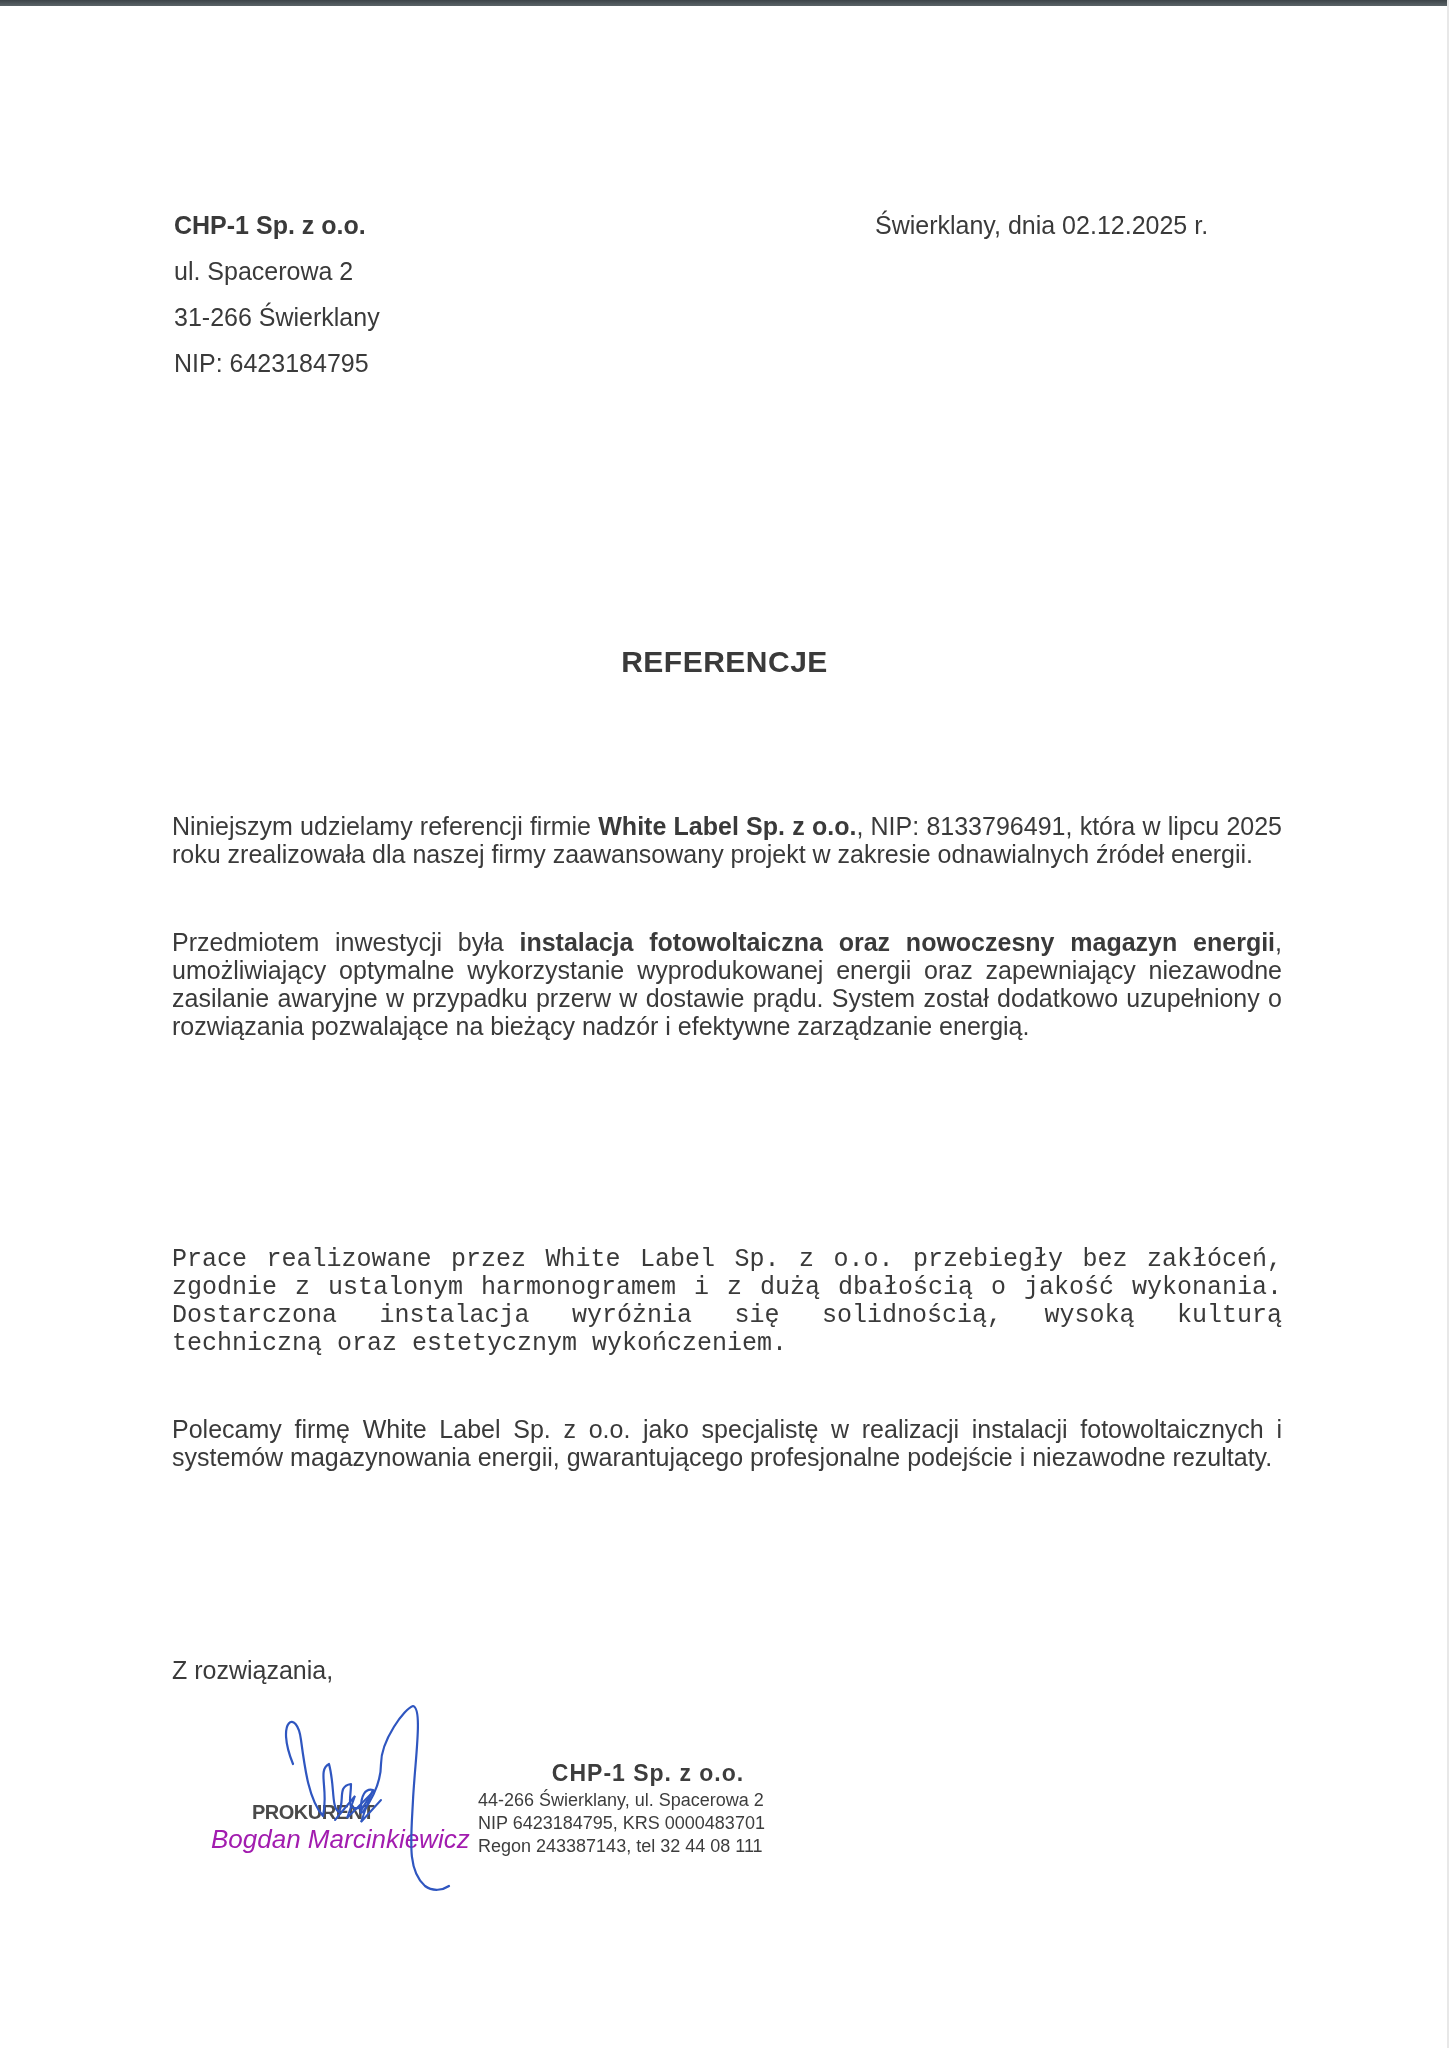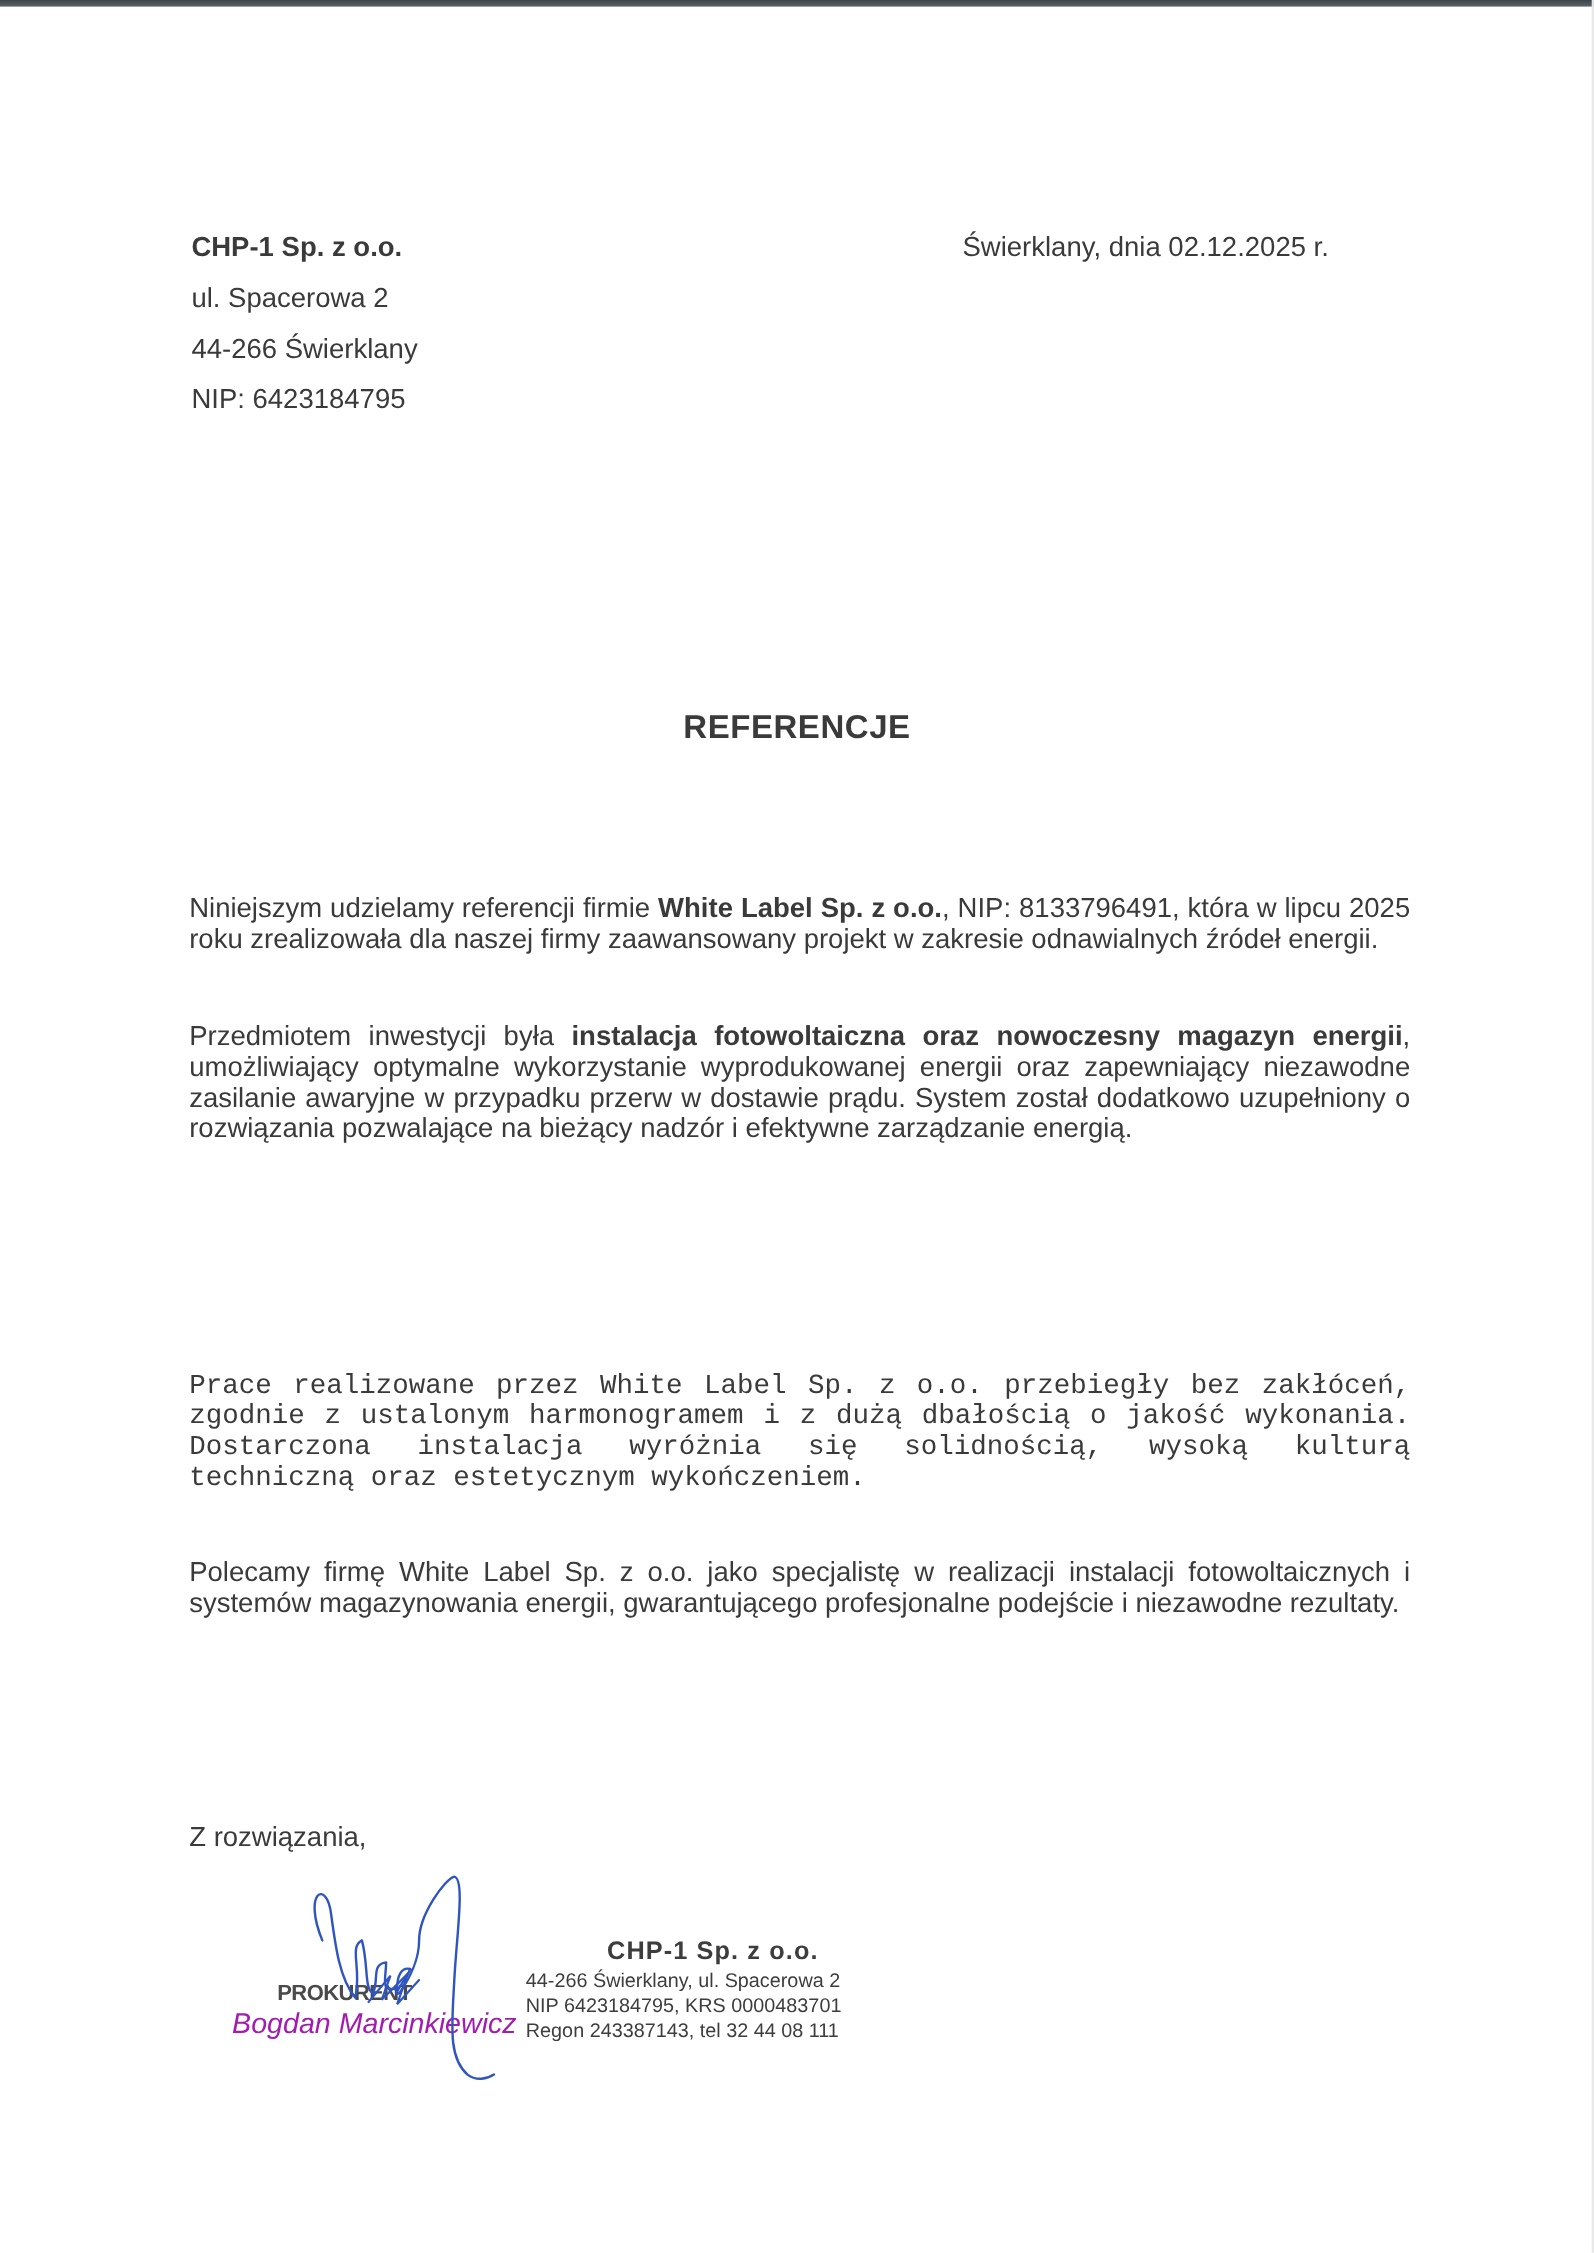--- a/index.html
+++ b/index.html
@@ -114,21 +114,21 @@
 </style>
 </head>
 <body>
 
 <div class="scan-top"></div>
 <div class="scan-right"></div>
 
 <div class="sender">
   <div class="name">CHP-1 Sp. z o.o.</div>
   <div>ul. Spacerowa 2</div>
-  <div>44-266 Świerklany</div>
+  <div>31-266 Świerklany</div>
   <div>NIP: 6423184795</div>
 </div>
 
 <div class="place-date">Świerklany, dnia 02.12.2025 r.</div>
 
 <div class="title">REFERENCJE</div>
 
 <div class="body-text p1"><span>Niniejszym udzielamy referencji firmie </span><b>White Label Sp. z o.o.</b><span>, NIP: 8133796491, która w lipcu 2025 roku zrealizowała dla naszej firmy zaawansowany projekt w zakresie odnawialnych źródeł energii.</span></div>
 
 <div class="body-text p2"><span>Przedmiotem inwestycji była </span><b>instalacja fotowoltaiczna oraz nowoczesny magazyn energii</b><span>, umożliwiający optymalne wykorzystanie wyprodukowanej energii oraz zapewniający niezawodne zasilanie awaryjne w przypadku przerw w dostawie prądu. System został dodatkowo uzupełniony o rozwiązania pozwalające na bieżący nadzór i efektywne zarządzanie energią.</span></div>

